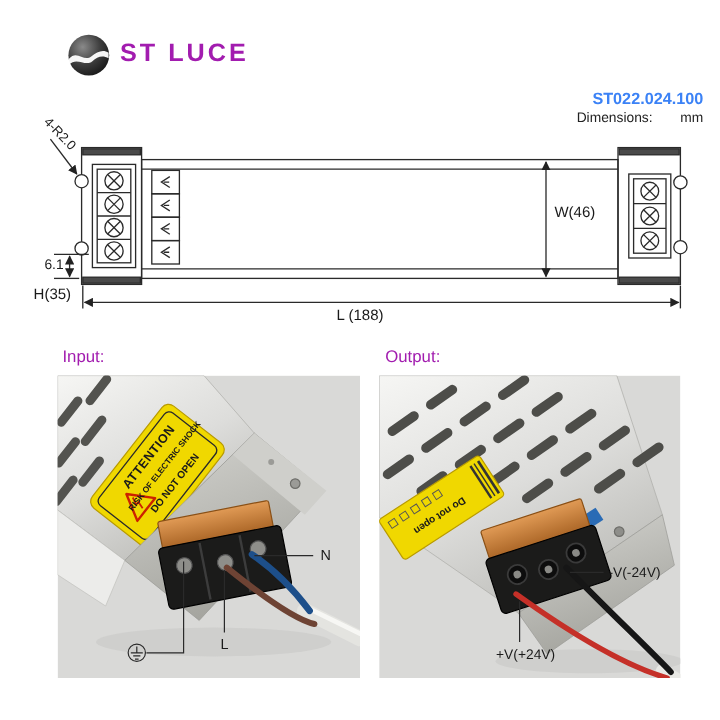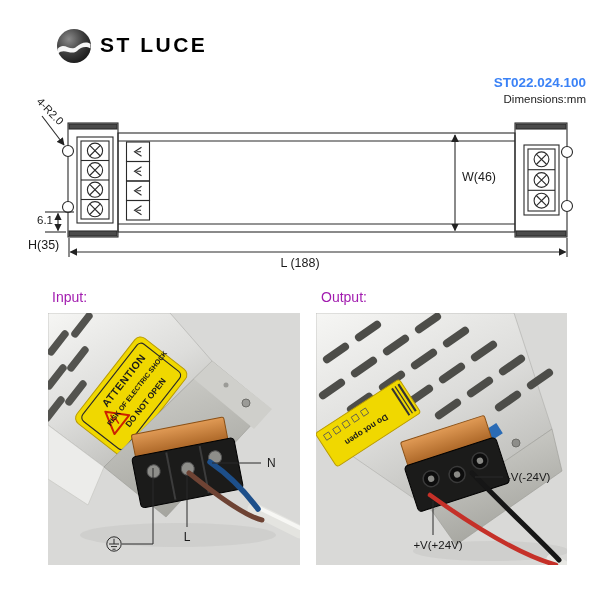--- a/index.html
+++ b/index.html
@@ -1,23 +1,23 @@
 <!DOCTYPE html>
 <html><head>
 <meta charset="utf-8">
 <style>
   html,body{margin:0;padding:0;background:#ffffff;}
   .page{position:relative;width:600px;height:600px;background:#ffffff;
         font-family:"Liberation Sans",sans-serif;overflow:hidden;}
   .abs{position:absolute;}
-  .brand-text{font-size:21px;font-weight:600;letter-spacing:2.5px;color:#000000;}
+  .brand-text{font-size:21px;font-weight:600;letter-spacing:2.5px;color:#a21caf;}
   .pn-block{right:14px;top:75px;text-align:right;color:#111;}
   .pn{font-size:13.5px;font-weight:bold;color:#3b82f6;}
   .dims{font-size:11.5px;color:#222;margin-top:3px;}
-  .dims .unit{margin-left:0;}
+  .dims .unit{margin-left:23px;}
   .photo-title{font-size:14px;color:#a21caf;}
   svg text{font-family:"Liberation Sans",sans-serif;}
 </style>
 </head>
 <body>
 
 <div class="page">
 
   <svg class="abs" style="left:56px;top:28px;" width="36" height="36" viewBox="0 0 36 36">
     <defs>

